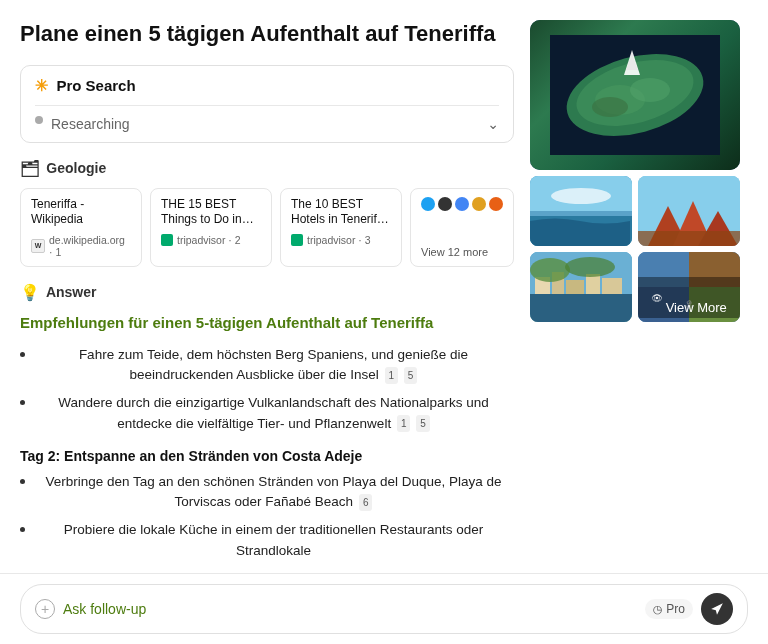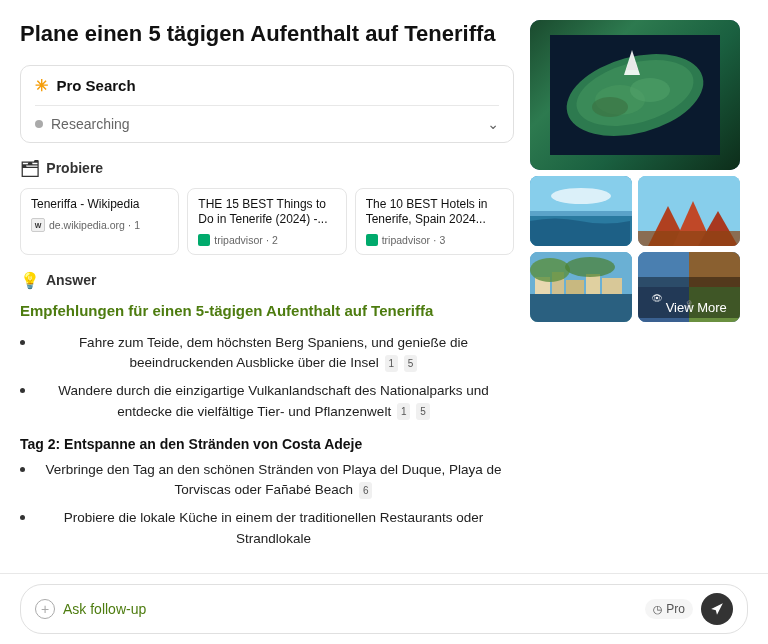--- a/index.html
+++ b/index.html
@@ -69,21 +69,21 @@
     .researching-row {
       display: flex;
       align-items: center;
       justify-content: space-between;
       padding: 10px 14px;
       cursor: pointer;
     }
 
     .researching-left {
       display: flex;
-      align-items: center;
+      align-items: flex-start;
       gap: 8px;
       color: #666;
       font-size: 14px;
     }
 
     .dot-icon {
       width: 8px;
       height: 8px;
       border-radius: 50%;
       background: #aaa;
@@ -444,21 +444,21 @@
             <span class="dot-icon"></span>
             <span>Researching</span>
           </div>
           <span class="chevron-down">⌄</span>
         </div>
       </div>
 
       <div class="sources-section">
         <div class="sources-header">
           <span style="font-size:16px;">🗂</span>
-          <span>Probiere</span>
+          <span>Geologie</span>
         </div>
         <div class="sources-grid">
 
           <div class="source-card">
             <div class="source-title">Teneriffa - Wikipedia</div>
             <div class="source-meta">
               <span class="source-favicon favicon-wiki" style="font-size:7px;width:14px;height:14px;display:flex;align-items:center;justify-content:center;border-radius:2px;border:1px solid #ccc;background:#f0f0f0;">W</span>
               <span style="font-size:10.5px;color:#666;">de.wikipedia.org · <span>1</span></span>
             </div>
           </div>
@@ -472,20 +472,30 @@
           </div>
 
           <div class="source-card">
             <div class="source-title">The 10 BEST Hotels in Tenerife, Spain 2024...</div>
             <div class="source-meta">
               <span class="source-favicon favicon-tripadvisor" style="width:12px;height:12px;background:#00aa6c;border-radius:2px;display:inline-block;flex-shrink:0;"></span>
               <span style="font-size:10.5px;color:#666;">tripadvisor · <span>3</span></span>
             </div>
           </div>
 
+          <div class="more-sources-card">
+            <div class="more-sources-icons">
+              <span style="width:14px;height:14px;border-radius:50%;background:#1da1f2;display:inline-block;"></span>
+              <span style="width:14px;height:14px;border-radius:50%;background:#333;display:inline-block;"></span>
+              <span style="width:14px;height:14px;border-radius:50%;background:#4285f4;display:inline-block;"></span>
+              <span style="width:14px;height:14px;border-radius:50%;background:#e0a020;display:inline-block;"></span>
+              <span style="width:14px;height:14px;border-radius:50%;background:#e86015;display:inline-block;"></span>
+            </div>
+            <div class="view-more-text">View 12 more</div>
+          </div>
 
         </div>
       </div>
 
       <div class="answer-section">
 
         <div class="answer-header">
           <span style="font-size:16px;">💡</span>
           <span>Answer</span>
         </div>

